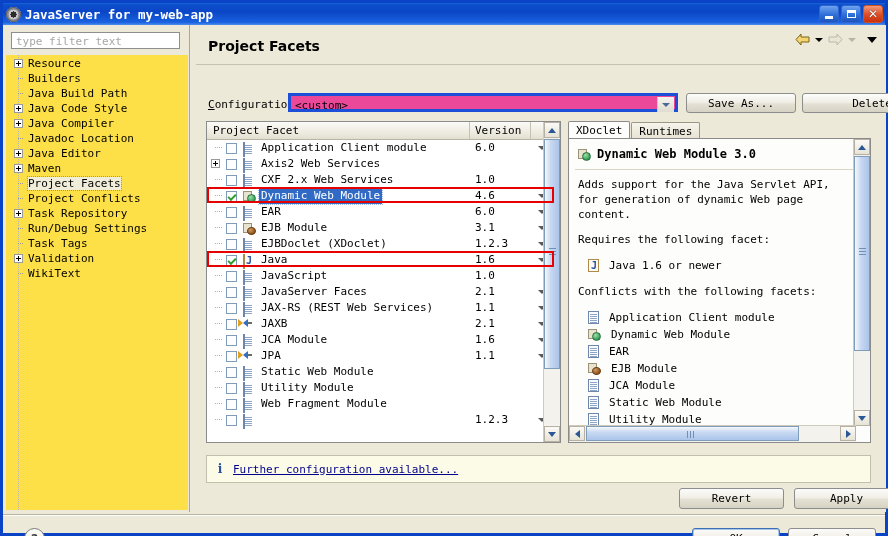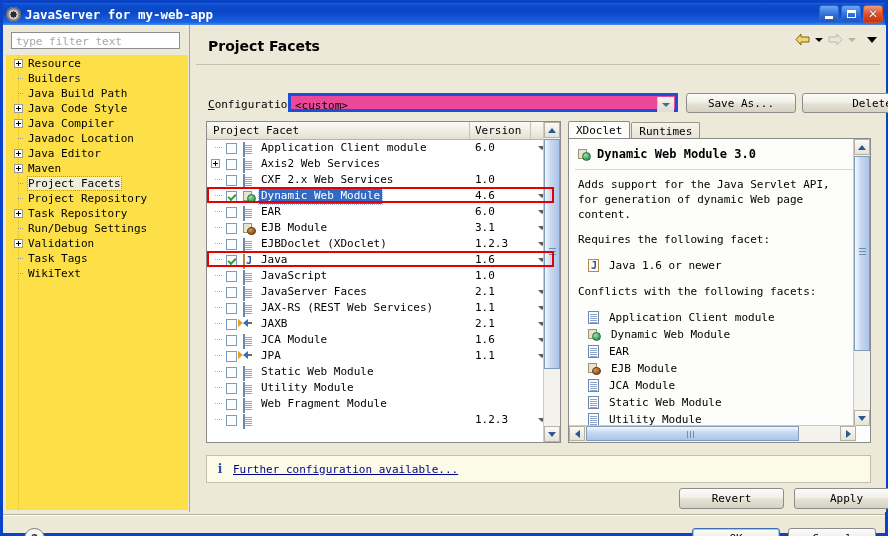--- a/index.html
+++ b/index.html
@@ -379,25 +379,25 @@
         <div id="tree-rows">
             <div class="tnode"><span class="exp"></span><span class="tlbl">Resource</span></div>
             <div class="tnode"><span class="nodot"></span><span class="tlbl">Builders</span></div>
             <div class="tnode"><span class="nodot"></span><span class="tlbl">Java Build Path</span></div>
             <div class="tnode"><span class="exp"></span><span class="tlbl">Java Code Style</span></div>
             <div class="tnode"><span class="exp"></span><span class="tlbl">Java Compiler</span></div>
             <div class="tnode"><span class="nodot"></span><span class="tlbl">Javadoc Location</span></div>
             <div class="tnode"><span class="exp"></span><span class="tlbl">Java Editor</span></div>
             <div class="tnode"><span class="exp"></span><span class="tlbl">Maven</span></div>
             <div class="tnode sel"><span class="nodot"></span><span class="tlbl">Project Facets</span></div>
-            <div class="tnode"><span class="nodot"></span><span class="tlbl">Project Repository</span></div>
+            <div class="tnode"><span class="nodot"></span><span class="tlbl">Project Conflicts</span></div>
             <div class="tnode"><span class="exp"></span><span class="tlbl">Task Repository</span></div>
             <div class="tnode"><span class="nodot"></span><span class="tlbl">Run/Debug Settings</span></div>
+            <div class="tnode"><span class="nodot"></span><span class="tlbl">Task Tags</span></div>
             <div class="tnode"><span class="exp"></span><span class="tlbl">Validation</span></div>
-            <div class="tnode"><span class="nodot"></span><span class="tlbl">Task Tags</span></div>
             <div class="tnode"><span class="nodot"></span><span class="tlbl">WikiText</span></div>
           </div>
       </div>
     </div>
 
     <div class="rightpane">
       <div class="pagetitle">Project Facets</div>
       <div class="titlesep"></div>
 
       <div class="navbar">

